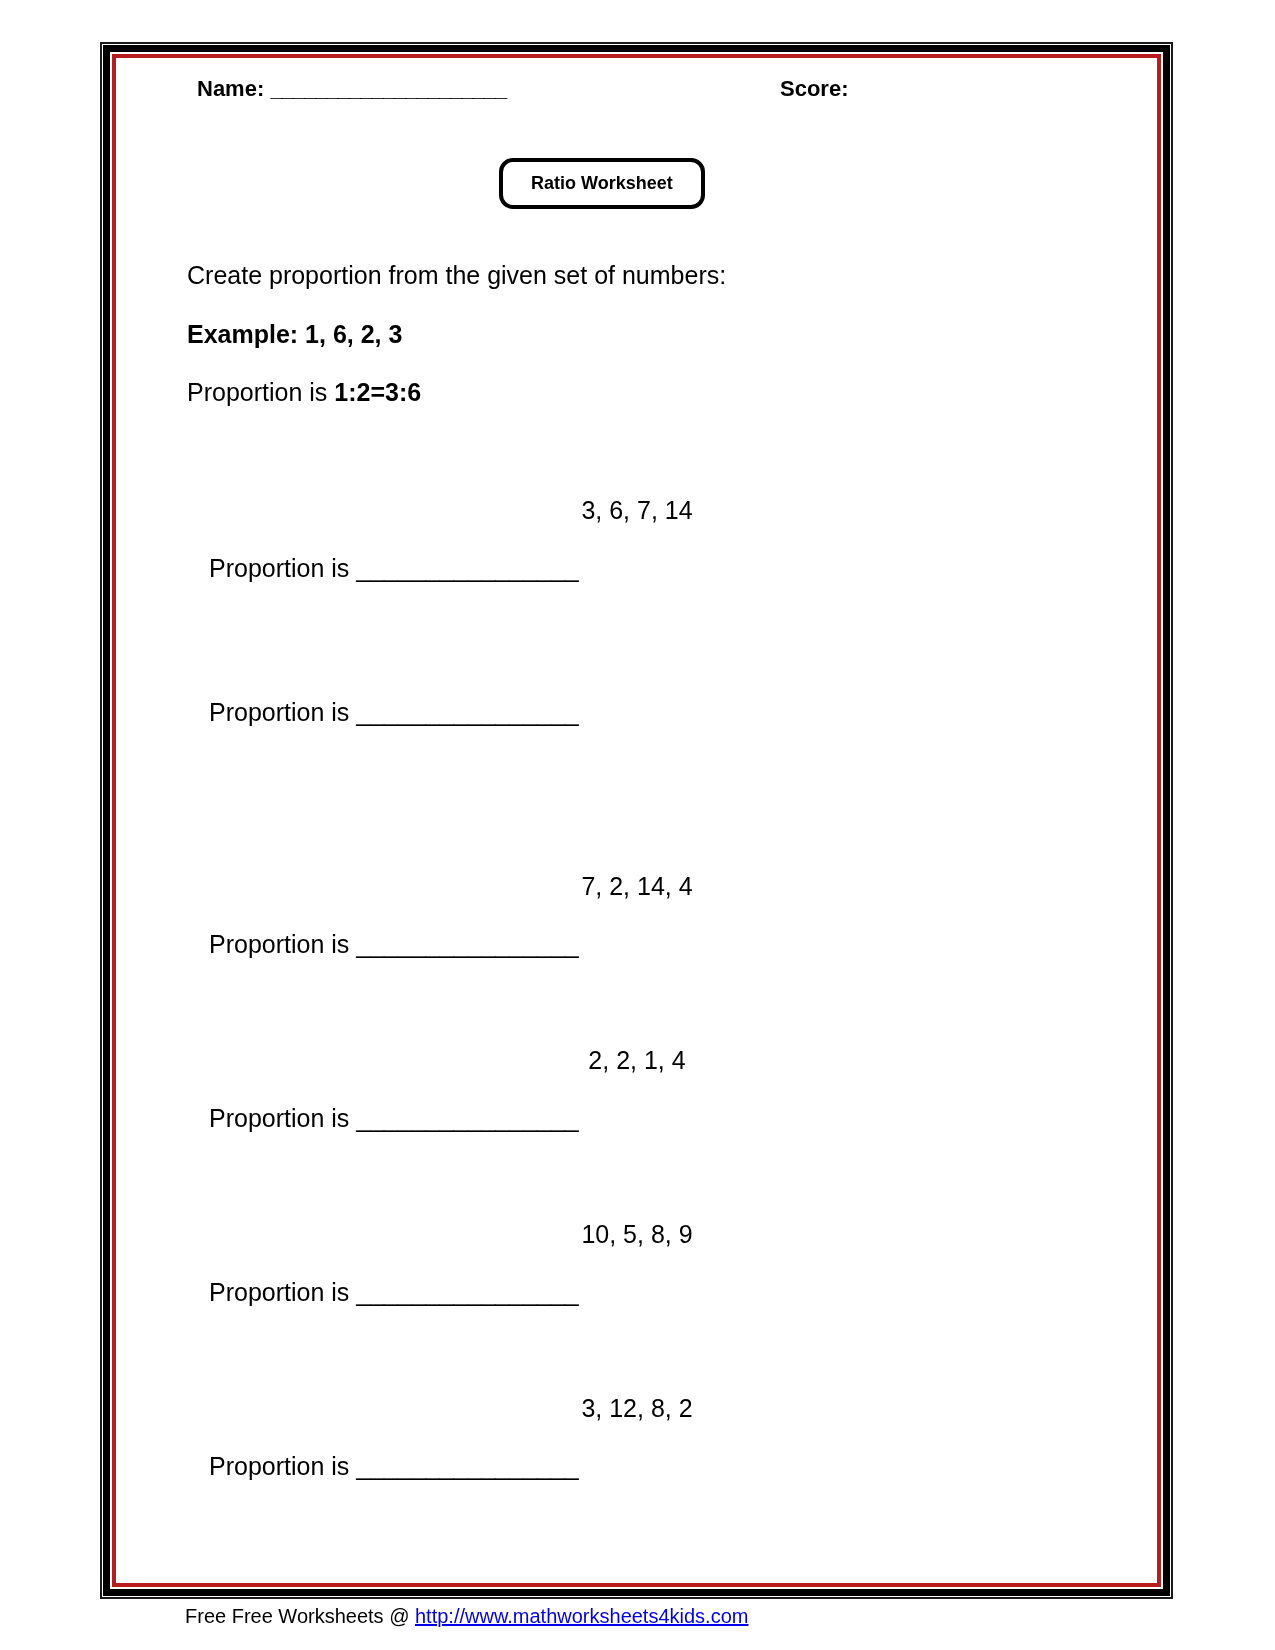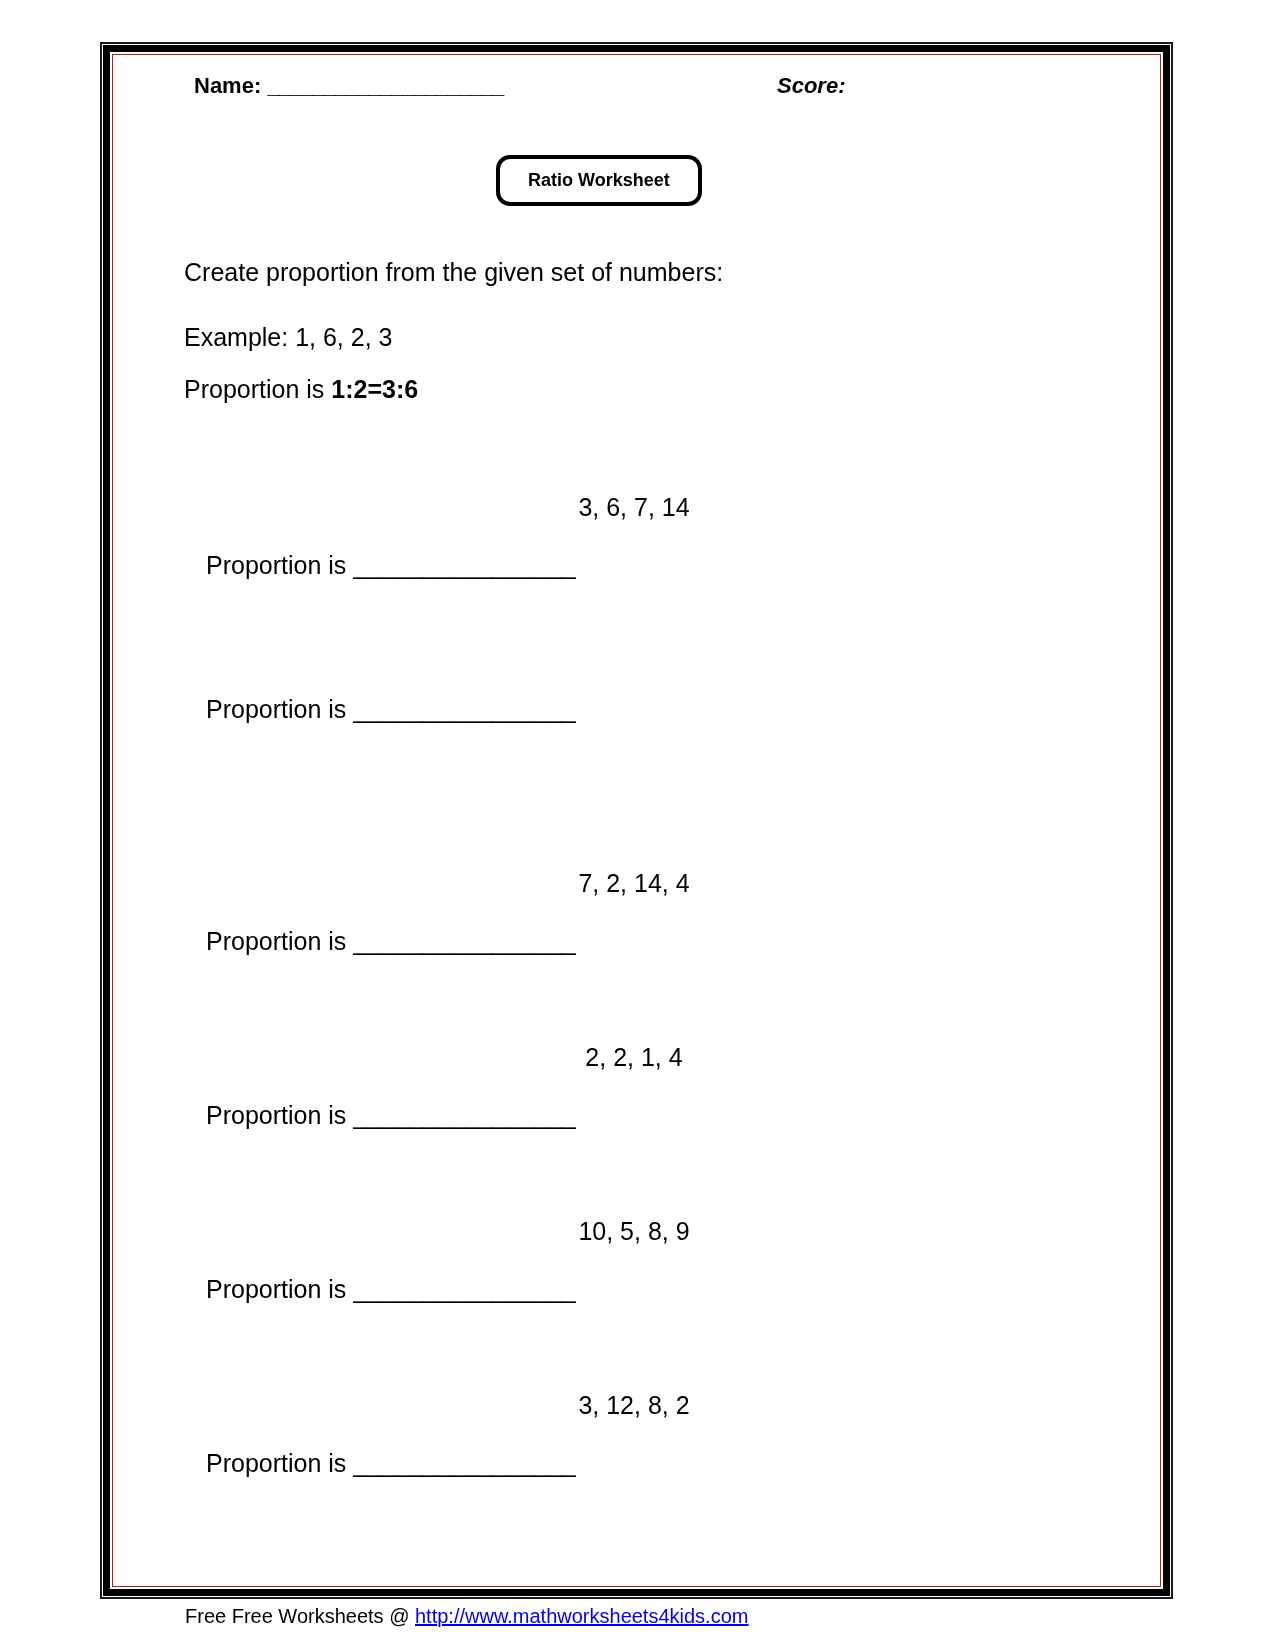--- a/index.html
+++ b/index.html
@@ -24,35 +24,35 @@
     width: 1067px;
     height: 1551px;
     box-sizing: border-box;
     border: 7px solid #000000;
     outline: 2px solid #1a1a1a;
     outline-offset: 1px;
   }
   .frame-inner {
     position: absolute;
     inset: 2px;
-    border: 1px solid #b91c1c;
+    border: 4px solid #b91c1c;
   }
   .content {
     position: absolute;
     inset: 0;
   }
   .hdr {
     position: absolute;
     top: 18px;
     font-size: 22px;
     font-weight: bold;
     white-space: nowrap;
   }
   .hdr.name { left: 81px; }
-  .hdr.score { left: 664px; font-style: italic; }
+  .hdr.score { left: 664px; }
   .name-blank {
     font-weight: bold;
     letter-spacing: -1px;
   }
   .title-box {
     position: absolute;
     left: 383px;
     top: 100px;
     border: 4px solid #000000;
     border-radius: 14px;
@@ -62,21 +62,21 @@
     white-space: nowrap;
     background: #ffffff;
   }
   .body-text {
     position: absolute;
     left: 71px;
     font-size: 25px;
     white-space: nowrap;
   }
   .instructions { top: 203px; }
-  .example-numbers { top: 268px; }
+  .example-numbers { top: 262px; font-weight: bold; }
   .example-prop { top: 320px; }
   .bold { font-weight: bold; }
   .problems {
     position: absolute;
     left: 71px;
     top: 437px;
     width: 900px;
   }
   .problem { height: 174px; }
   .problem-numbers {

